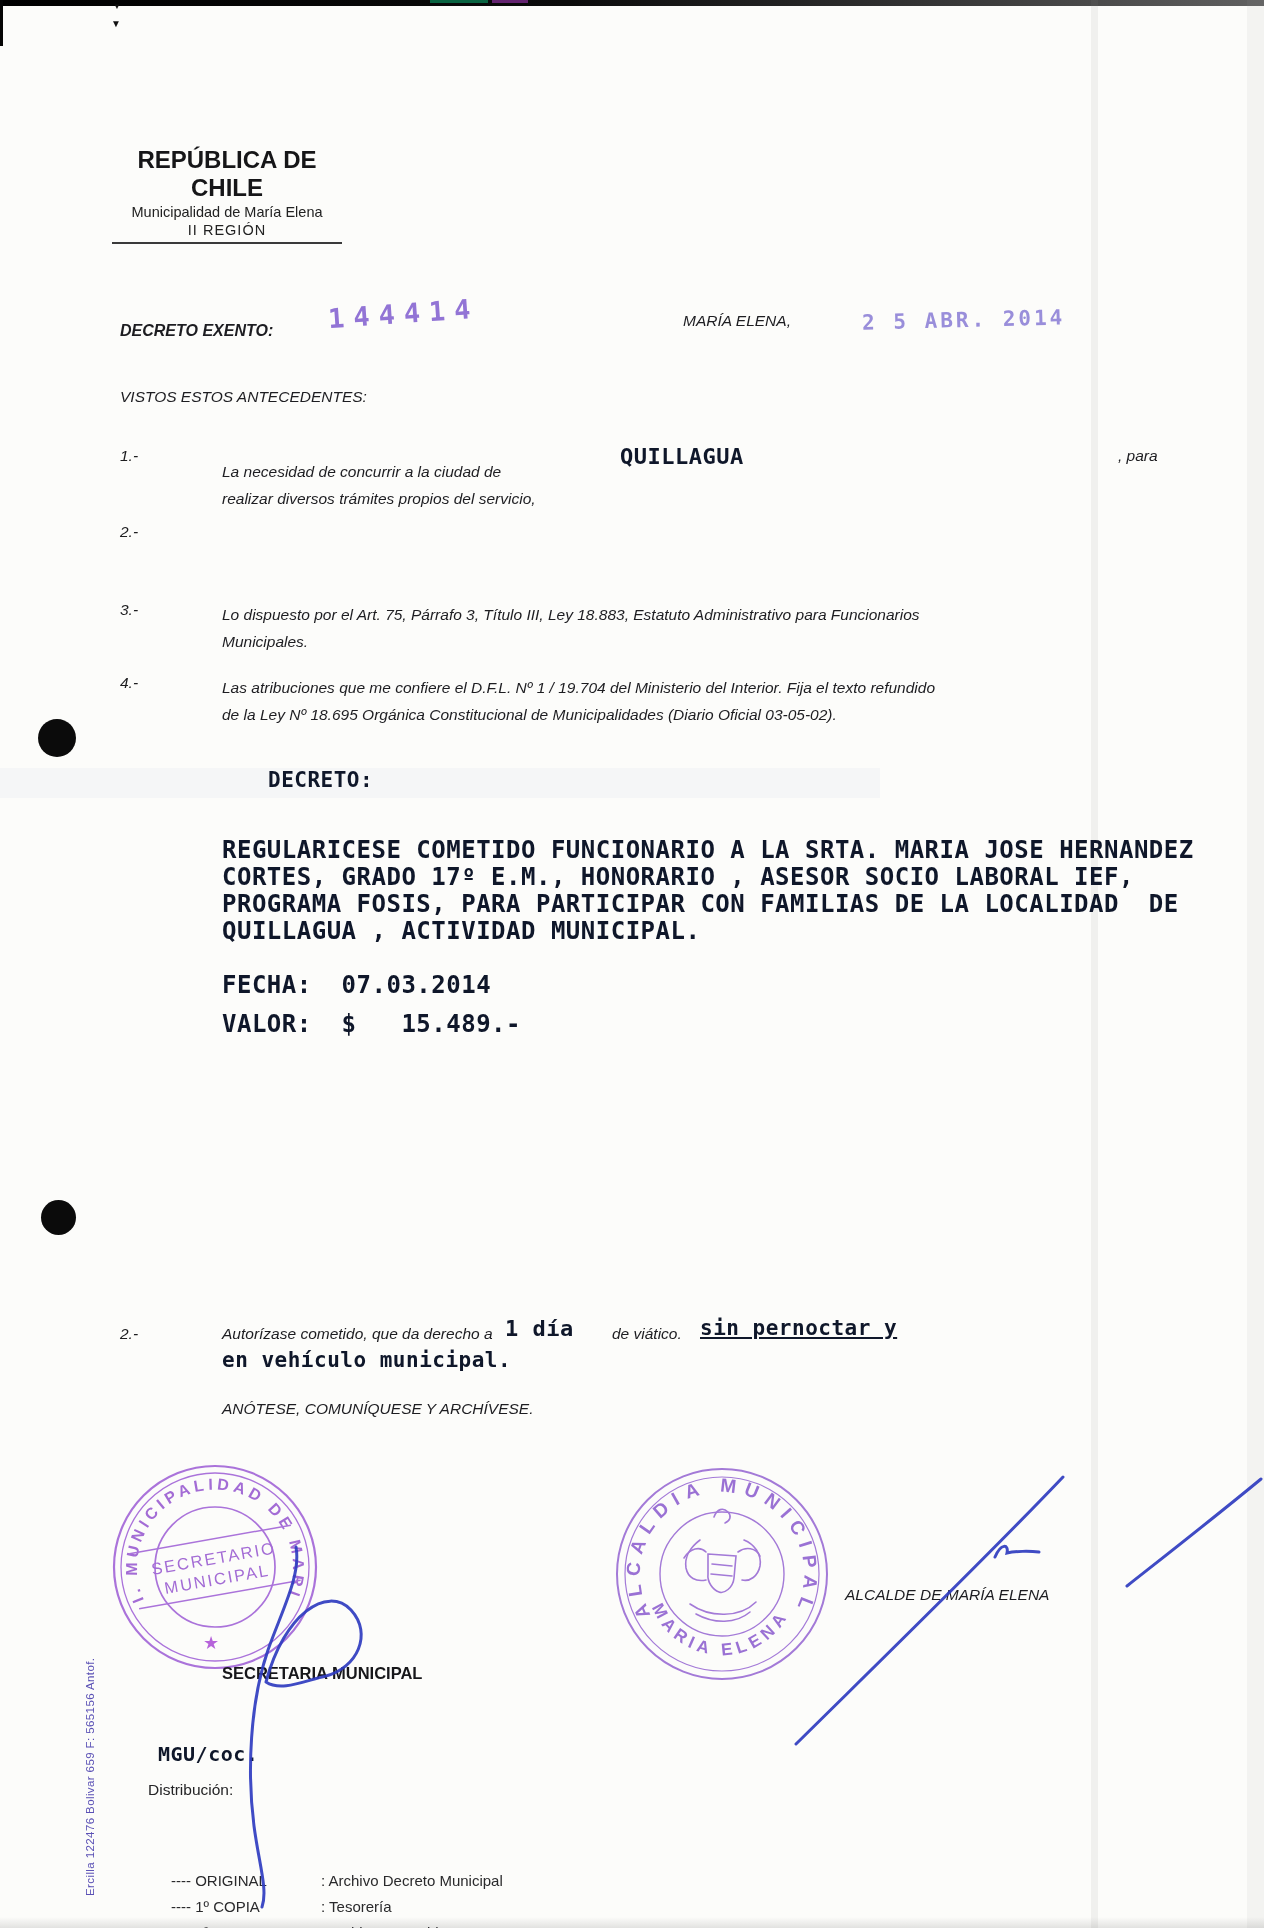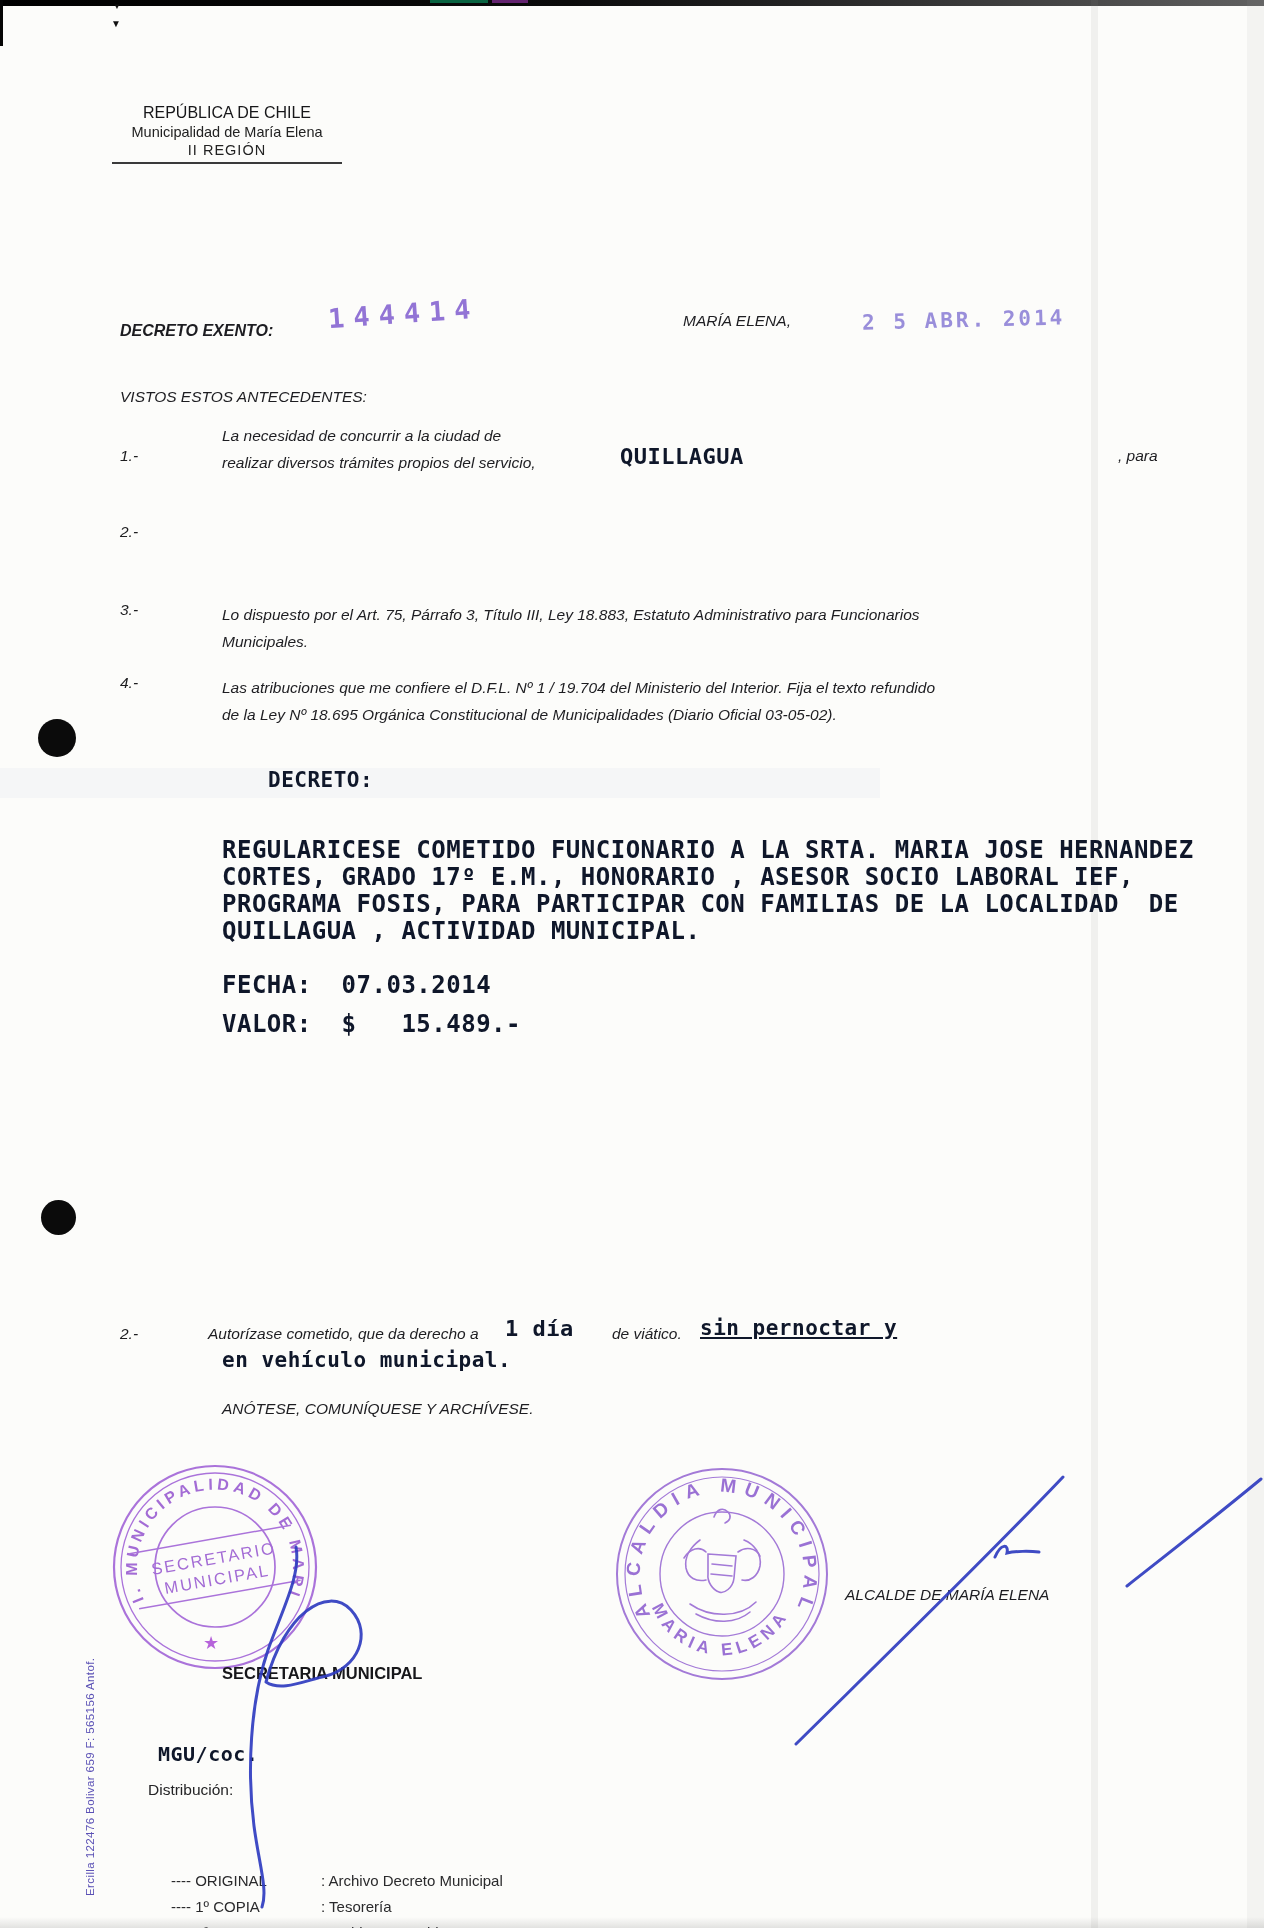--- a/index.html
+++ b/index.html
@@ -8,21 +8,21 @@
     background:#fcfcfa;overflow:hidden;
     font-family:"Liberation Sans",sans-serif;color:#1d1d1f;
   }
   .abs{position:absolute;}
   .it{font-style:italic;font-size:15.5px;color:#1d1d21;}
   .bold{font-weight:bold;}
   .typed{font-family:"DejaVu Sans Mono",monospace;font-weight:bold;color:#0f172a;letter-spacing:.5px;}
   .line{height:27px;line-height:27px;white-space:pre;}
   
   #letterhead{left:112px;top:104px;width:230px;text-align:center;}
-  #letterhead .l1{font-size:16px;font-weight:normal;color:#161618;}
+  #letterhead .l1{font-size:24px;font-weight:bold;color:#161618;margin-top:42px;}
   #letterhead .l2{font-size:14.5px;margin-top:2px;color:#222;}
   #letterhead .l3{font-size:14.5px;letter-spacing:1px;margin-top:2px;padding-bottom:4px;border-bottom:2px solid #3a3a3a;color:#222;}
   
   .ink-num{font-family:"DejaVu Sans Mono",monospace;font-weight:bold;color:#8766d2;font-size:27px;letter-spacing:9px;transform:rotate(-4deg);opacity:.9;}
   .ink-date{font-family:"DejaVu Sans Mono",monospace;font-weight:bold;color:#8c7fd6;font-size:21px;letter-spacing:3px;transform:rotate(-1.5deg);opacity:.88;}
   
   .num{left:120px;font-style:italic;font-size:15.5px;}
   .itxt{left:222px;width:990px;}
   
   #scan-top{left:0;top:0;width:100%;height:6px;background:linear-gradient(90deg,#000 0%,#0b0b0b 45%,#222 62%,#3c3c3c 78%,#606060 100%);}
@@ -70,21 +70,21 @@
   </div>
 
   <div class="abs it bold" style="left:120px;top:322px;font-size:16px;">DECRETO EXENTO:</div>
   <div class="abs ink-num" style="left:328px;top:298px;">144414</div>
   <div class="abs it" style="left:683px;top:312px;">MARÍA ELENA,</div>
   <div class="abs ink-date" style="left:862px;top:308px;">2 5 ABR. 2014</div>
 
   <div class="abs it" style="left:120px;top:388px;">VISTOS ESTOS ANTECEDENTES:</div>
 
   <div class="abs num" style="top:447px;">1.-</div>
-  <div class="abs itxt" style="top:422px;">
+  <div class="abs itxt" style="top:458px;">
     <div class="line it">La necesidad de concurrir a la ciudad de</div>
     <div class="line it">realizar diversos trámites propios del servicio,</div>
   </div>
   <div class="abs typed" style="left:620px;top:444px;font-size:22px;">QUILLAGUA</div>
   <div class="abs it" style="left:1118px;top:447px;">, para</div>
 
   <div class="abs num" style="top:523px;">2.-</div>
 
   <div class="abs num" style="top:601px;">3.-</div>
   <div class="abs itxt" style="top:601px;">
@@ -100,21 +100,21 @@
 
   <div class="abs typed" style="left:222px;top:768px;font-size:21px;margin-left:46px;">DECRETO:</div>
   <div class="abs typed" style="left:222px;top:836px;font-size:24px;white-space:pre;">REGULARICESE COMETIDO FUNCIONARIO A LA SRTA. MARIA JOSE HERNANDEZ</div>
   <div class="abs typed" style="left:222px;top:863px;font-size:24px;white-space:pre;">CORTES, GRADO 17º E.M., HONORARIO , ASESOR SOCIO LABORAL IEF,</div>
   <div class="abs typed" style="left:222px;top:890px;font-size:24px;white-space:pre;">PROGRAMA FOSIS, PARA PARTICIPAR CON FAMILIAS DE LA LOCALIDAD  DE</div>
   <div class="abs typed" style="left:222px;top:917px;font-size:24px;white-space:pre;">QUILLAGUA , ACTIVIDAD MUNICIPAL.</div>
   <div class="abs typed" style="left:222px;top:971px;font-size:24px;white-space:pre;">FECHA:  07.03.2014</div>
   <div class="abs typed" style="left:222px;top:1010px;font-size:24px;white-space:pre;">VALOR:  $   15.489.-</div>
 
   <div class="abs num" style="top:1325px;">2.-</div>
-  <div class="abs it" style="left:208px;top:1325px;">Autorízase cometido, que da derecho a</div>
+  <div class="abs it" style="left:222px;top:1325px;">Autorízase cometido, que da derecho a</div>
   <div class="abs typed" style="left:505px;top:1316px;font-size:22px;">1 día</div>
   <div class="abs it" style="left:612px;top:1325px;">de viático.</div>
   <div class="abs typed" style="left:700px;top:1316px;font-size:21px;text-decoration:underline;">sin pernoctar y</div>
   <div class="abs typed" style="left:222px;top:1348px;font-size:21px;">en vehículo municipal.</div>
 
   <div class="abs it" style="left:222px;top:1400px;">ANÓTESE, COMUNÍQUESE Y ARCHÍVESE.</div>
 
   <svg class="abs" style="left:95px;top:1452px;opacity:.92;" width="240" height="240" viewBox="0 0 240 240">
     <defs>
       <path id="lring" d="M 49 148 A 78 78 0 1 1 191 148" fill="none"></path>

